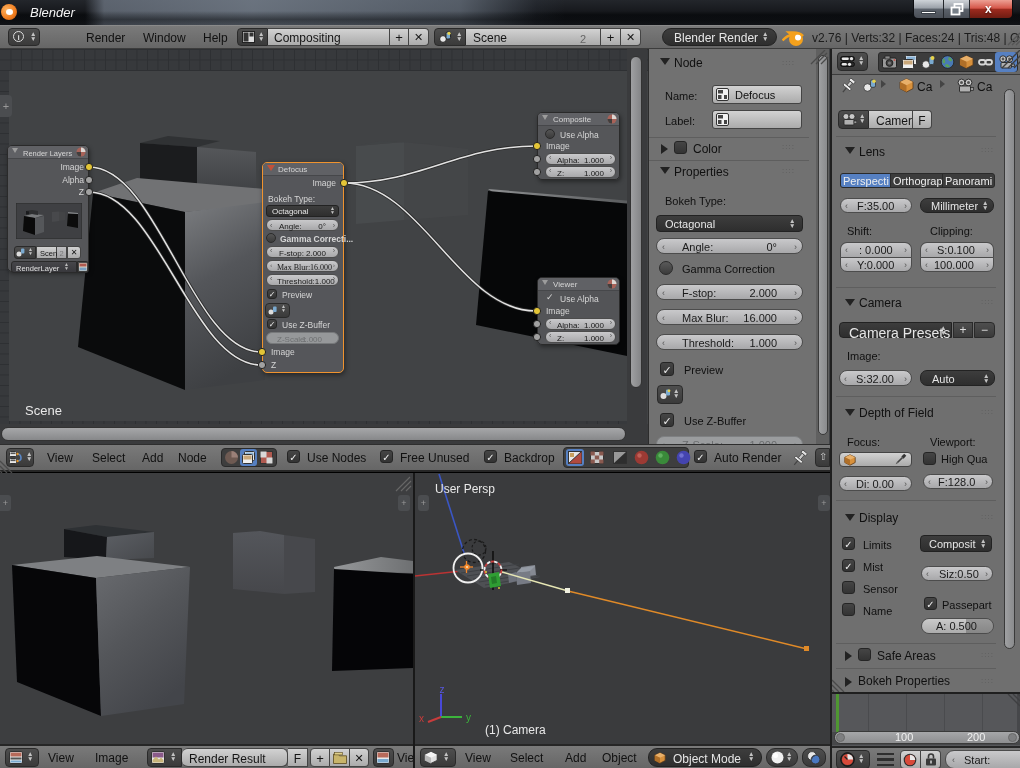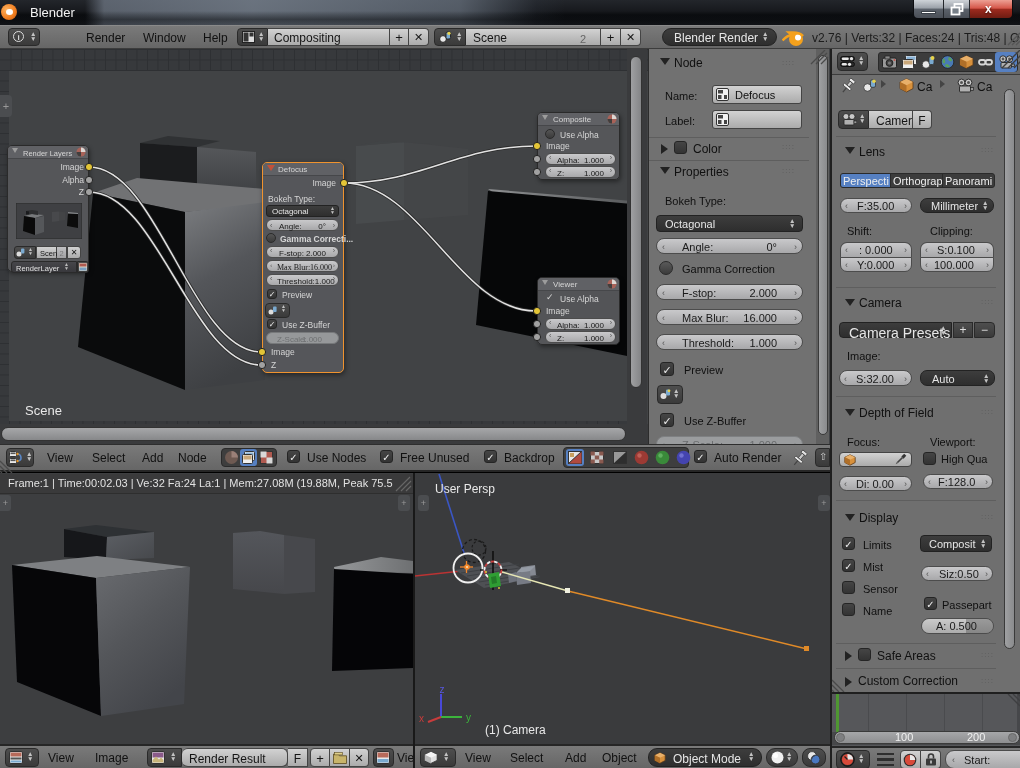--- a/index.html
+++ b/index.html
@@ -16,21 +16,21 @@
 .updown { display:inline-block; width:8px; color:#c4c4c4; font-size:6.5px; line-height:4.5px; }
 </style>
 </head>
 <body>
 
 <div class="abs" id="titlebar" style="left:0;top:0;width:1020px;height:25px;background:linear-gradient(180deg,#23262b 0%,#17191d 45%,#0b0d10 60%,#14161a 100%);">
   <div class="abs" style="left:85px;top:0;width:480px;height:25px;background:linear-gradient(90deg,rgba(112,121,134,0) 0%,rgba(112,121,134,0.75) 4%,rgba(122,132,145,0.82) 35%,rgba(108,118,131,0.7) 78%,rgba(50,57,67,0.25) 94%,rgba(0,0,0,0) 100%);"></div>
   <div class="abs" style="left:0;top:11px;width:1020px;height:14px;background:linear-gradient(180deg,rgba(8,10,13,0) 0%,rgba(8,10,13,0.5) 60%,rgba(12,14,18,0.35) 100%);"></div>
   <div class="abs" style="left:1px;top:4px;width:16px;height:16px;border-radius:50%;background:radial-gradient(circle at 35% 35%,#ffb25e,#f07c1e 60%,#b5530e);"></div>
   <div class="abs" style="left:6px;top:9px;width:7px;height:6px;border-radius:50%;background:#fff;"></div>
-  <div class="abs" style="left:30px;top:5px;color:#f2f2f2;font-size:13px;">Blender</div>
+  <div class="abs" style="left:30px;top:5px;color:#f2f2f2;font-size:13px;font-style:italic;">Blender</div>
 
   <div class="abs" style="left:913px;top:0;width:100px;height:19px;border:1px solid #0c0d10;border-top:none;border-radius:0 0 5px 5px;overflow:hidden;display:flex;">
     <div style="width:30px;height:100%;background:linear-gradient(#cfd3d8 0%,#9aa0a8 45%,#5c626b 50%,#4a4f57 100%);border-right:1px solid #23262b;position:relative;">
         <div style="position:absolute;left:7px;top:11px;width:15px;height:3px;background:#fff;border:1px solid #3a4048;"></div>
       </div>
     <div style="width:26px;height:100%;background:linear-gradient(#cfd3d8 0%,#9aa0a8 45%,#5c626b 50%,#4a4f57 100%);border-right:1px solid #23262b;position:relative;">
         <svg style="position:absolute;left:6px;top:3px;" width="14" height="13">
           <rect x="4.5" y="1" width="8" height="7" fill="none" stroke="#fff" stroke-width="1.8"></rect>
           <rect x="1.5" y="4.5" width="8" height="7" fill="#788089" stroke="#fff" stroke-width="1.8"></rect>
         </svg>
@@ -713,36 +713,35 @@
     </div>
   <div class="abs" style="left:4px;top:594px;width:160px;height:1px;background:#5e5e5e;"></div>
 
   <div class="abs" style="left:13px;top:602px;width:0;height:0;border-top:5px solid transparent;border-bottom:5px solid transparent;border-left:7px solid #222;"></div>
   <div class="abs chk" style="left:26px;top:599px;width:13px;height:13px;"></div>
   <div class="abs" style="left:45px;top:600px;font-size:12px;">Safe Areas</div>
   <div class="abs" style="left:149px;top:601px;color:#5a5a5a;font-size:8px;letter-spacing:1px;">::::</div>
   <div class="abs" style="left:4px;top:619px;width:160px;height:1px;background:#5e5e5e;"></div>
 
   <div class="abs" style="left:13px;top:628px;width:0;height:0;border-top:5px solid transparent;border-bottom:5px solid transparent;border-left:7px solid #222;"></div>
-  <div class="abs" style="left:26px;top:625px;font-size:12px;">Custom Correction</div>
+  <div class="abs" style="left:26px;top:625px;font-size:12px;">Bokeh Properties</div>
   <div class="abs" style="left:149px;top:627px;color:#5a5a5a;font-size:8px;letter-spacing:1px;">::::</div>
 
   <div class="abs" style="left:172px;top:40px;width:11px;height:560px;background:linear-gradient(90deg,#9fa0a2,#8a8b8d);border-radius:5.5px;border:1px solid #3a3a3a;"></div>
 
   <svg class="abs" style="left:168px;top:1px;" width="22" height="20">
       <path d="M2,18 L20,0 M8,18 L21,5 M14,18 L21,11" stroke="#3e3e3e" stroke-width="1.4"></path>
     </svg>
   <svg class="abs" style="left:0;top:629px;" width="14" height="14">
       <path d="M0,2 L12,14 M0,7 L7,14 M0,12 L2,14" stroke="#4a4a4a" stroke-width="1.3"></path>
     </svg>
 </div>
 
 <div class="abs" id="imged" style="left:0;top:473px;width:413px;height:295px;background:#3d3e40;overflow:hidden;">
 
-  <div class="abs" style="left:0;top:1px;width:413px;height:20px;background:#3a3a3b;border-bottom:1px solid #2e2e2e;color:#e2e2e2;font-size:11px;padding:3px 0 0 8px;">Frame:1 | Time:00:02.03 | Ve:32 Fa:24 La:1 | Mem:27.08M (19.88M, Peak 75.5</div>
   <svg class="abs" style="left:394px;top:2px;" width="18" height="18">
       <path d="M2,16 L16,2 M7,16 L17,6 M12,16 L17,11" stroke="#666" stroke-width="1.2"></path>
     </svg>
 
   <svg class="abs" style="left:0;top:21px;" width="413" height="250" viewBox="0 494 413 250">
     <defs>
       <linearGradient id="ibig" x1="0" y1="0" x2="0.55" y2="1">
           <stop offset="0" stop-color="#696b6f"></stop>
           <stop offset="0.5" stop-color="#54565a"></stop>
           <stop offset="1" stop-color="#43454a"></stop>

